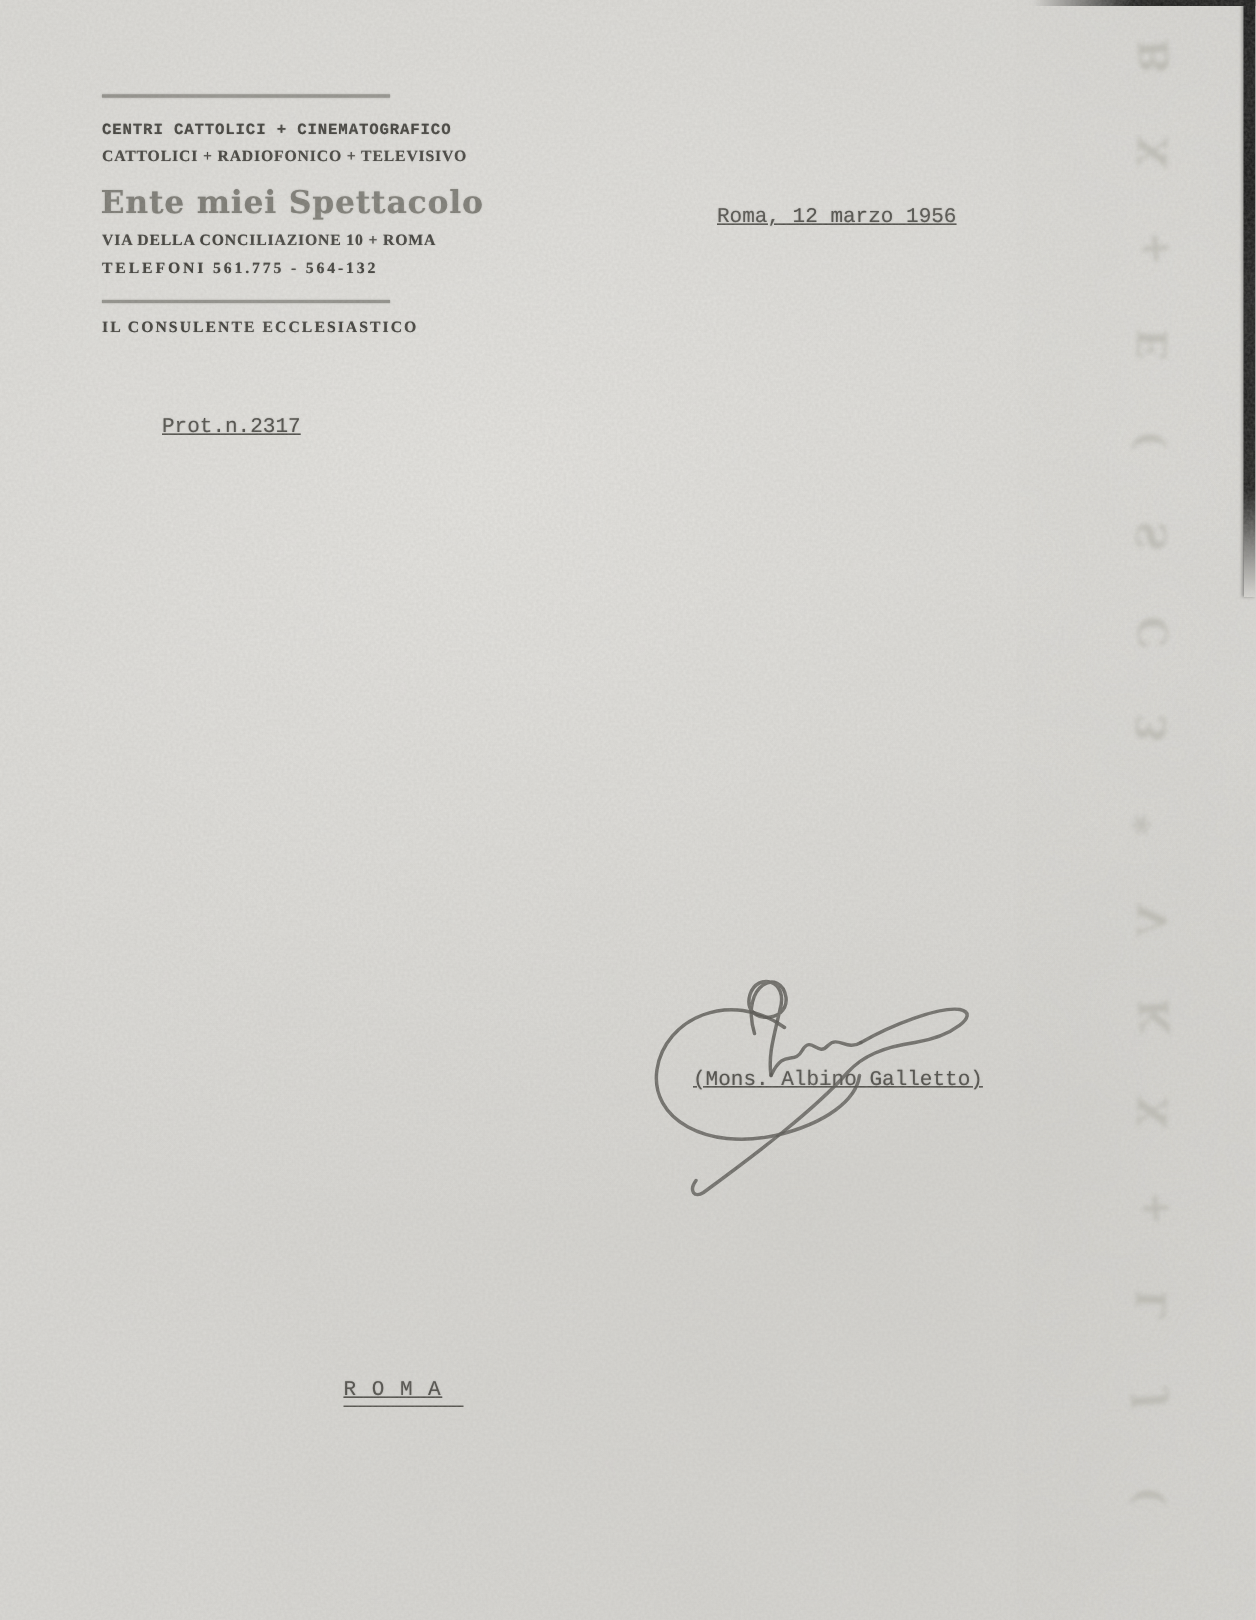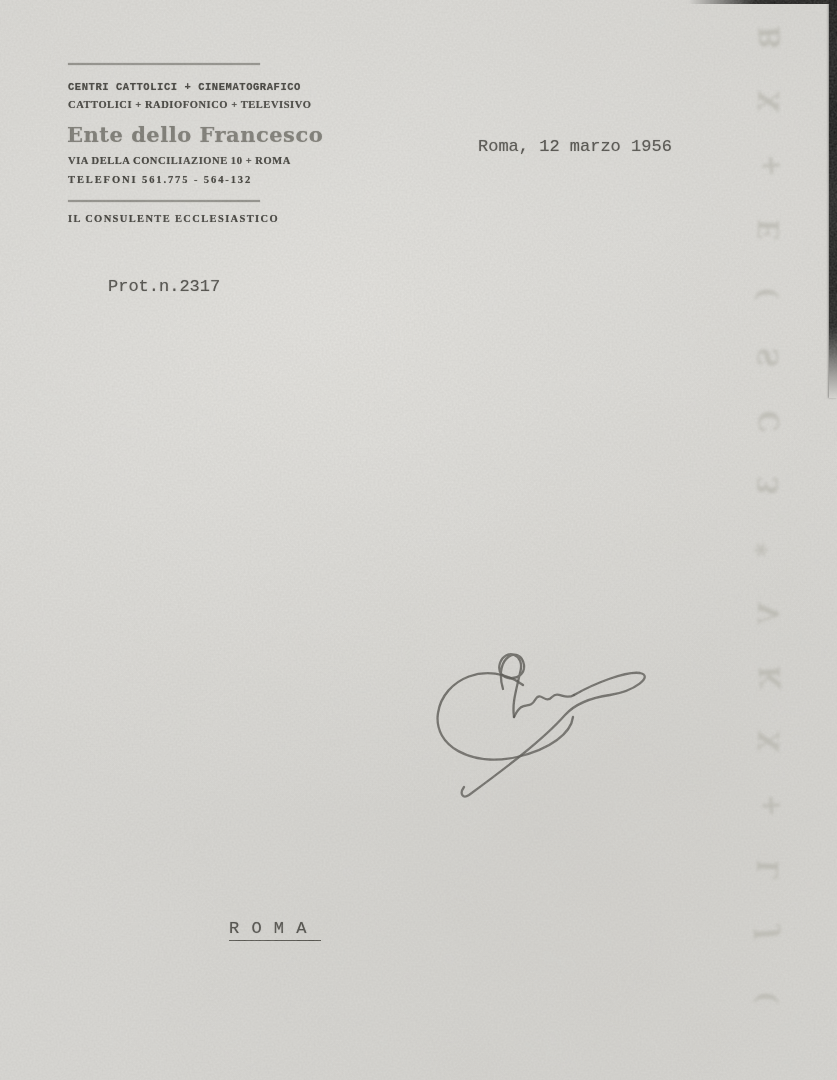--- a/index.html
+++ b/index.html
@@ -46,25 +46,26 @@
     font-size:21px;
     color:#74736c;
     letter-spacing:.5px;
     white-space:nowrap;
     text-shadow:0 0 1px rgba(110,109,102,.6);
   }
   
   .tw{
     font-family:"Liberation Mono",monospace;
     color:#45443f;
-    font-size:17px;
+    font-size:14px;
     text-shadow:0 0 1px rgba(70,68,63,.55);
     white-space:pre;
     margin:0;
     position:absolute;
+    text-decoration:underline;
   }
   .date-line{left:478px;top:137px;}
   .protocol{left:108px;top:277px;}
   .body-p1{left:195px;top:401px;line-height:29px;}
   .body-p2{left:195px;top:589px;line-height:29px;}
   .typed-name{left:462px;top:712px;}
   .recipient{left:205px;top:829px;line-height:21px;}
   .recipient-city{
     left:205px;top:919px;
     border-bottom:1.6px solid #4a4943;
@@ -106,36 +107,37 @@
 </style>
 </head>
 <body>
 
 <div class="page">
 
   <div>
     <div class="rule rule-1"></div>
     <div class="lh-caps lh-line1">CENTRI CATTOLICI + CINEMATOGRAFICO</div>
     <div class="lh-caps lh-line2">CATTOLICI + RADIOFONICO + TELEVISIVO</div>
-    <div class="lh-orgname">Ente dello Francesco</div>
+    <div class="lh-orgname">Ente miei Spettacolo</div>
     <div class="lh-caps lh-address">VIA DELLA CONCILIAZIONE 10 + ROMA</div>
     <div class="lh-caps lh-phones">TELEFONI 561.775 - 564-132</div>
     <div class="rule rule-2"></div>
     <div class="lh-caps lh-role">IL CONSULENTE ECCLESIASTICO</div>
   </div>
 
   <div class="tw date-line">Roma, 12 marzo 1956</div>
   <div class="tw protocol">Prot.n.2317</div>
 
   <svg class="signature" viewBox="0 0 300 170">
     <path d="M 100 42 C 64 16, 20 36, 15 70 C 10 103, 48 124, 94 114 C 128 106, 148 90, 150 74"></path>
     <path d="M 80 46 C 70 12, 98 2, 101 22 C 103 40, 71 40, 77 20 C 82 5, 103 10, 97 30 C 93 48, 89 60, 91 74"></path>
     <path d="M 91 74 C 100 55, 106 68, 112 57 C 118 47, 122 62, 129 54 C 136 47, 141 58, 151 52"></path>
     <path d="M 151 52 C 172 40, 203 28, 217 30 C 231 33, 212 48, 187 52 C 166 55, 152 61, 142 72 C 120 97, 80 127, 46 152 C 40 156, 36 151, 41 144"></path>
   </svg>
+  <div class="tw typed-name">(Mons. Albino Galletto)</div>
 
   <div class="tw recipient-city">R O M A</div>
 
   <div class="bleed-col">
       <span style="top: 22px; transform: scaleX(-1) rotate(94deg);">B</span>
       <span style="top: 86px; transform: scaleX(-1) rotate(88deg);">X</span>
       <span style="top: 150px; transform: scaleX(-1) rotate(94deg);">+</span>
       <span style="top: 214px; transform: scaleX(-1) rotate(88deg);">E</span>
       <span style="top: 278px; transform: scaleX(-1) rotate(94deg);">(</span>
       <span style="top: 342px; transform: scaleX(-1) rotate(88deg);">S</span>

